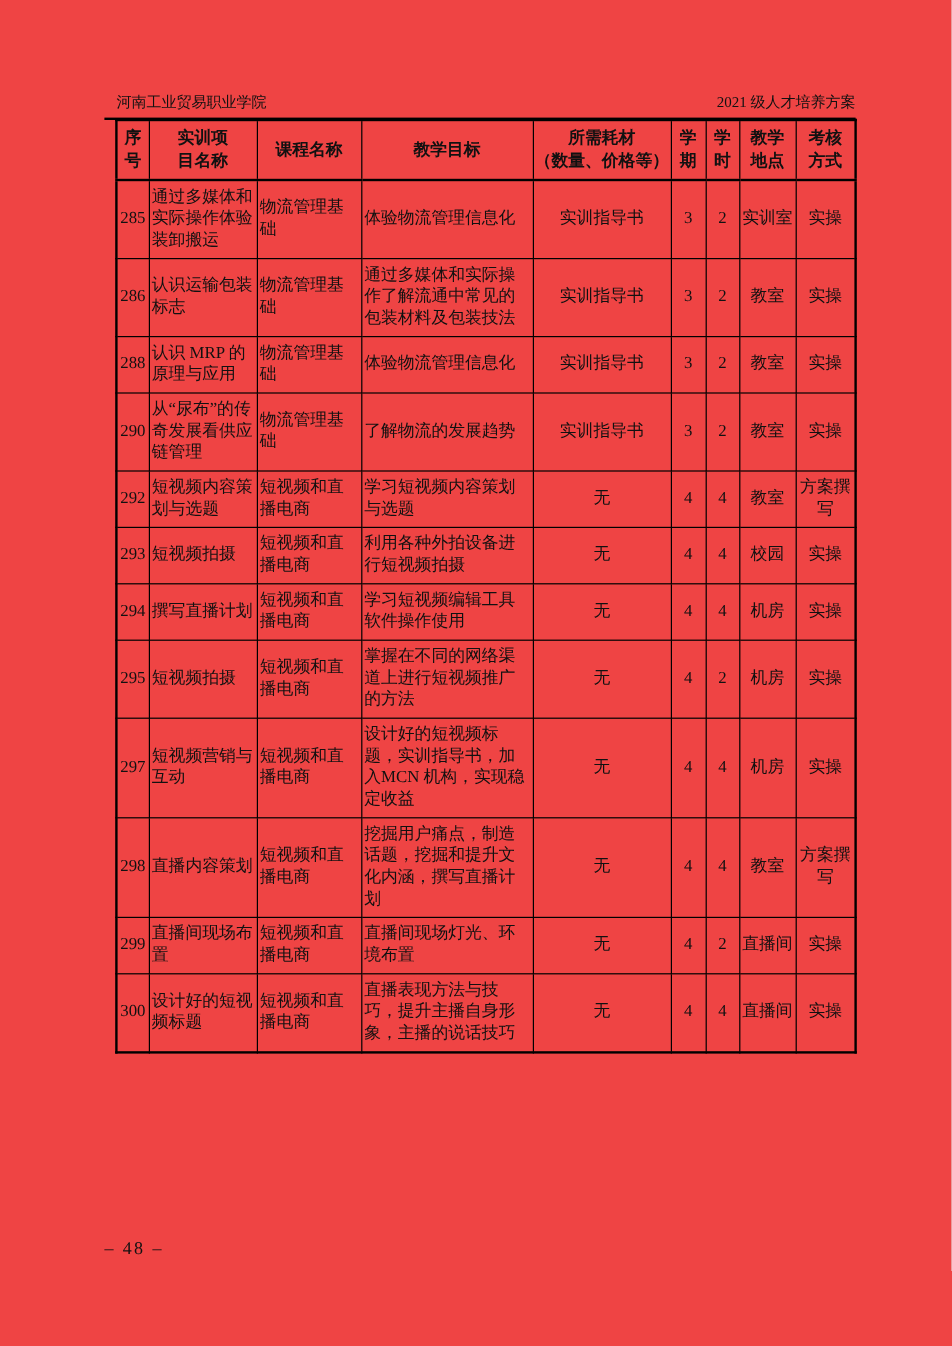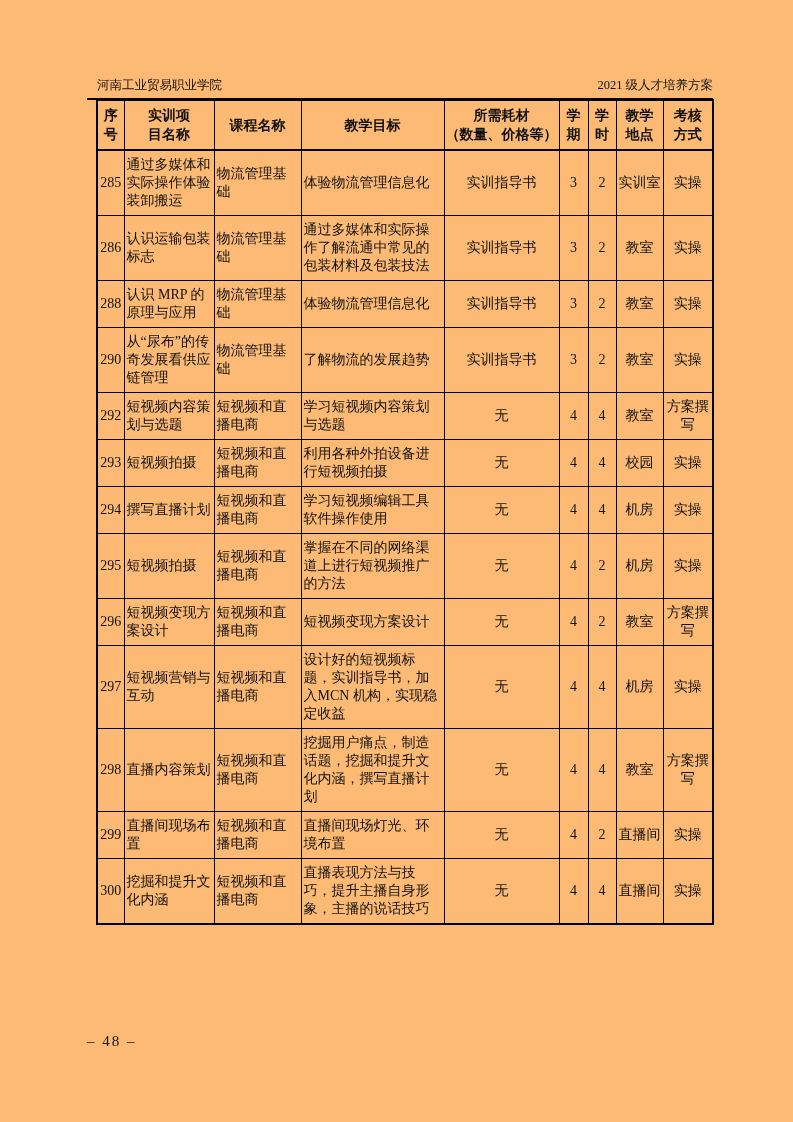--- a/index.html
+++ b/index.html
@@ -2,21 +2,21 @@
 <html><head>
 <meta charset="utf-8">
 <style>
   * { margin: 0; padding: 0; box-sizing: border-box; }
   html, body { background: #e8e8e8; }
   body { font-family: "Liberation Serif", "DejaVu Serif", serif; color: #111; }
   .page {
     position: relative;
     width: 793px;
     height: 1122px;
-    background: #fdba74;
+    background: #ef4444;
     margin: 0 auto;
     overflow: hidden;
   }
   .page-header {
     position: absolute;
     top: 77px;
     left: 87px;
     width: 626px;
     display: flex;
     justify-content: space-between;
@@ -188,31 +188,20 @@
       <td class="l">短视频拍摄</td>
       <td class="l">短视频和直播电商</td>
       <td class="l">掌握在不同的网络渠道上进行短视频推广的方法</td>
       <td class="c">无</td>
       <td class="c">4</td>
       <td class="c">2</td>
       <td class="c">机房</td>
       <td class="c">实操</td>
     </tr>
         <tr>
-      <td class="c">296</td>
-      <td class="l">短视频变现方案设计</td>
-      <td class="l">短视频和直播电商</td>
-      <td class="l">短视频变现方案设计</td>
-      <td class="c">无</td>
-      <td class="c">4</td>
-      <td class="c">2</td>
-      <td class="c">教室</td>
-      <td class="c">方案撰写</td>
-    </tr>
-        <tr>
       <td class="c">297</td>
       <td class="l">短视频营销与互动</td>
       <td class="l">短视频和直播电商</td>
       <td class="l">设计好的短视频标题，实训指导书，加入MCN 机构，实现稳定收益</td>
       <td class="c">无</td>
       <td class="c">4</td>
       <td class="c">4</td>
       <td class="c">机房</td>
       <td class="c">实操</td>
     </tr>
@@ -233,21 +222,21 @@
       <td class="l">短视频和直播电商</td>
       <td class="l">直播间现场灯光、环境布置</td>
       <td class="c">无</td>
       <td class="c">4</td>
       <td class="c">2</td>
       <td class="c">直播间</td>
       <td class="c">实操</td>
     </tr>
         <tr>
       <td class="c">300</td>
-      <td class="l">挖掘和提升文化内涵</td>
+      <td class="l">设计好的短视频标题</td>
       <td class="l">短视频和直播电商</td>
       <td class="l">直播表现方法与技巧，提升主播自身形象，主播的说话技巧</td>
       <td class="c">无</td>
       <td class="c">4</td>
       <td class="c">4</td>
       <td class="c">直播间</td>
       <td class="c">实操</td>
     </tr>
       </tbody>
   </table>

